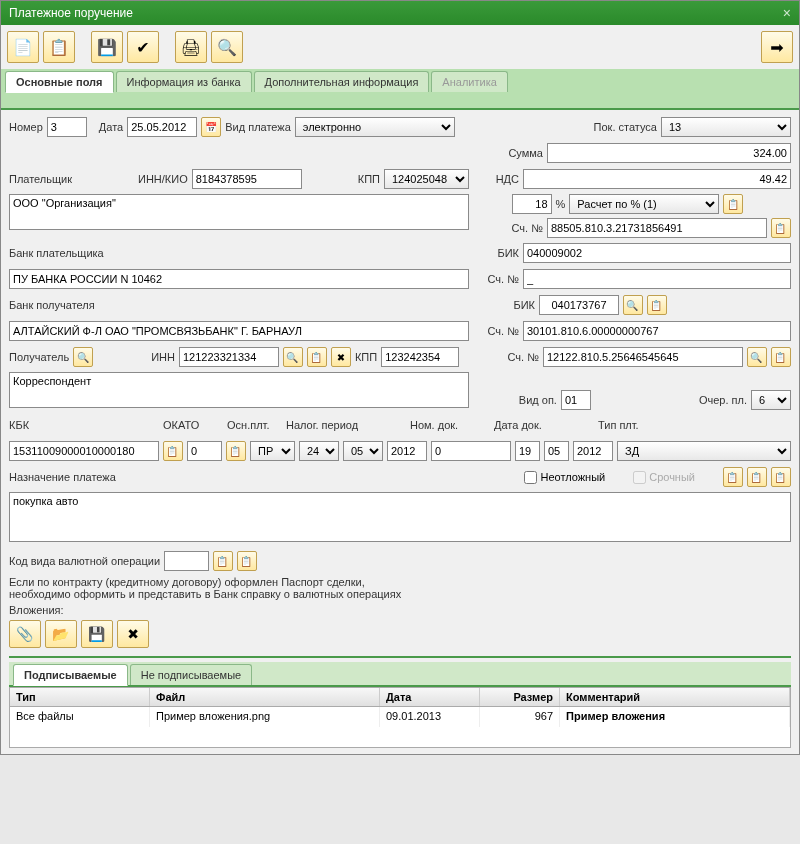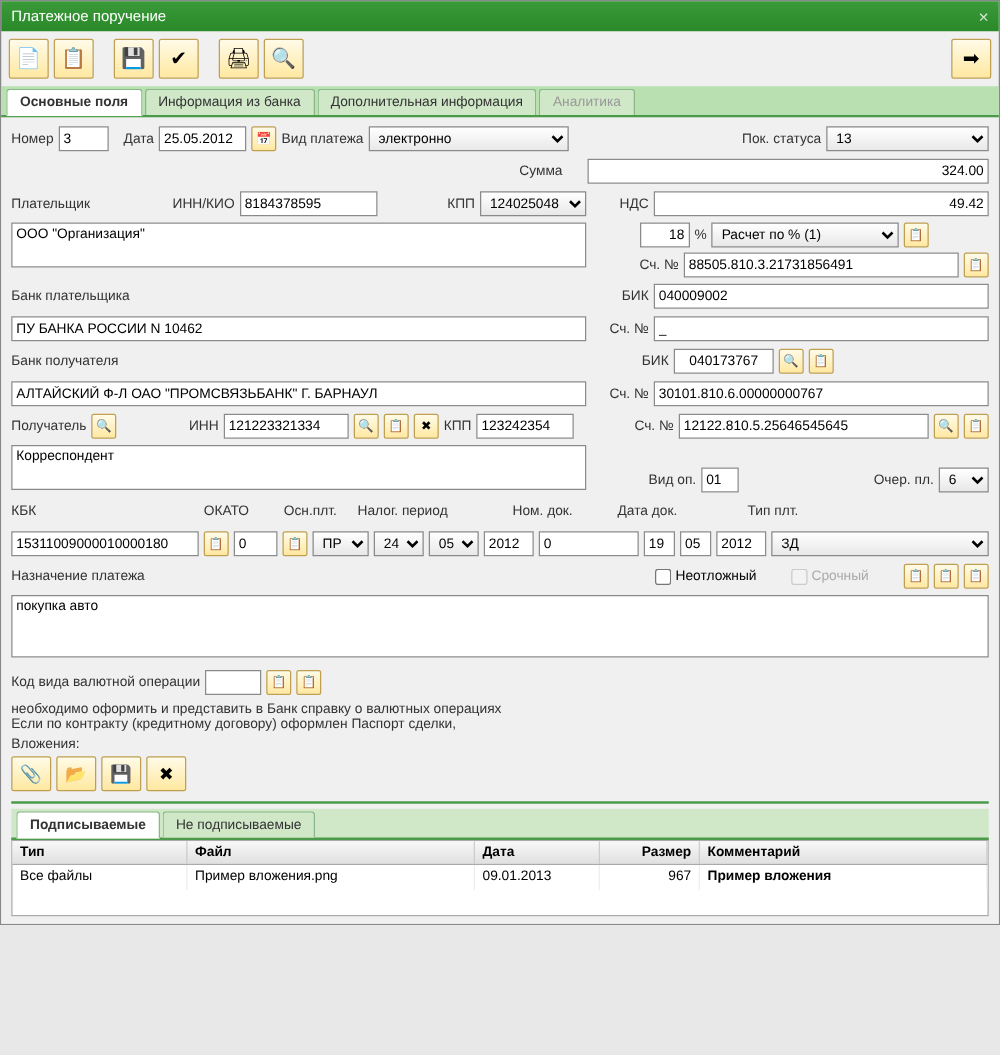--- a/index.html
+++ b/index.html
@@ -3,21 +3,21 @@
 <meta charset="utf-8">
 <style>
 * { box-sizing: border-box; margin: 0; padding: 0; }
 body { font-family: Arial, sans-serif; font-size: 11px; background: #e8e8e8; }
 .window { width: 800px; background: #f0f0f0; border: 1px solid #888; }
 .titlebar { background: linear-gradient(#3a9a3a, #2a8a2a); color: #fff; padding: 4px 8px; display: flex; justify-content: space-between; align-items: center; font-size: 12px; }
 .titlebar .close { cursor: pointer; font-size: 14px; color: #cfe8cf; }
 .toolbar { padding: 6px; display: flex; gap: 4px; align-items: center; }
 .toolbar-spacer { flex: 1; }
 .tb-btn { width: 32px; height: 32px; border: 1px solid #c0a050; background: linear-gradient(#fffbe8, #ffe8a0); display: flex; align-items: center; justify-content: center; cursor: pointer; border-radius: 2px; font-size: 16px; }
-.tabs { display: flex; background: #b8e0b0; border-bottom: 2px solid #4a9a4a; padding: 2px 4px 0 4px; gap: 2px; align-items: flex-end; }
+.tabs { display: flex; background: #b8e0b0; border-bottom: 2px solid #4a9a4a; padding: 2px 4px 16px 4px; gap: 2px; align-items: flex-end; }
 .tab { padding: 4px 10px; background: #d0e8c8; border: 1px solid #8ab888; border-bottom: none; cursor: pointer; font-size: 11px; color: #333; border-radius: 3px 3px 0 0; }
 .tab.active { background: #fff; font-weight: bold; border-bottom: 1px solid #fff; margin-bottom: -1px; }
 .tab.disabled { color: #999; }
 .form-area { padding: 6px 8px; background: #f0f0f0; }
 .row { display: flex; align-items: center; gap: 4px; margin-bottom: 4px; min-height: 22px; }
 .lbl { font-size: 11px; color: #333; white-space: nowrap; }
 input[type=text], select, textarea { border: 1px solid #8a8a8a; background: #fff; font-size: 11px; padding: 2px 3px; height: 20px; font-family: inherit; }
 textarea { height: auto; resize: none; }
 select { background: linear-gradient(#fff, #e8e8e8); }
 .icon-btn { width: 20px; height: 20px; border: 1px solid #c0a050; background: linear-gradient(#fffbe8, #ffe8a0); display: inline-flex; align-items: center; justify-content: center; cursor: pointer; font-size: 10px; border-radius: 2px; }
@@ -80,21 +80,21 @@
       <select style="width:160px"><option>электронно</option></select>
       <div class="spacer"></div>
       <span class="lbl">Пок. статуса</span>
       <select style="width:130px"><option>13</option></select>
     </div>
 
     
     <div class="row">
       <div class="spacer"></div>
       <span class="lbl">Сумма</span>
-      <input type="text" class="right-align" style="width: 321px; margin-left: 16px;" value="324.00">
+      <input type="text" class="right-align" style="width: 244px;" value="324.00">
     </div>
 
     
     <div class="row">
       <span class="lbl" style="width:85px">Плательщик</span>
       <span class="lbl" style="margin-left:40px">ИНН/КИО</span>
       <input type="text" style="width: 110px;" value="8184378595">
       <div style="width:48px"></div>
       <span class="lbl">КПП</span>
       <select style="width:85px"><option>124025048</option></select>
@@ -230,22 +230,22 @@
     </div>
     <textarea style="width: 100%; height: 50px;">покупка авто</textarea>
 
     <div style="height:6px"></div>
     <div class="row">
       <span class="lbl">Код вида валютной операции</span>
       <input type="text" style="width: 45px;" value="">
       <span class="icon-btn">📋</span>
       <span class="icon-btn">📋</span>
     </div>
+    <div class="lbl">Если по контракту (кредитному договору) оформлен Паспорт сделки,</div>
     <div class="lbl">необходимо оформить и представить в Банк справку о валютных операциях</div>
-    <div class="lbl">Если по контракту (кредитному договору) оформлен Паспорт сделки,</div>
     <div class="lbl" style="margin-top:4px">Вложения:</div>
 
     <div class="attach-bar">
       <div class="att-btn">📎</div>
       <div class="att-btn">📂</div>
       <div class="att-btn">💾</div>
       <div class="att-btn">✖</div>
     </div>
 
     <div class="divider"></div>

